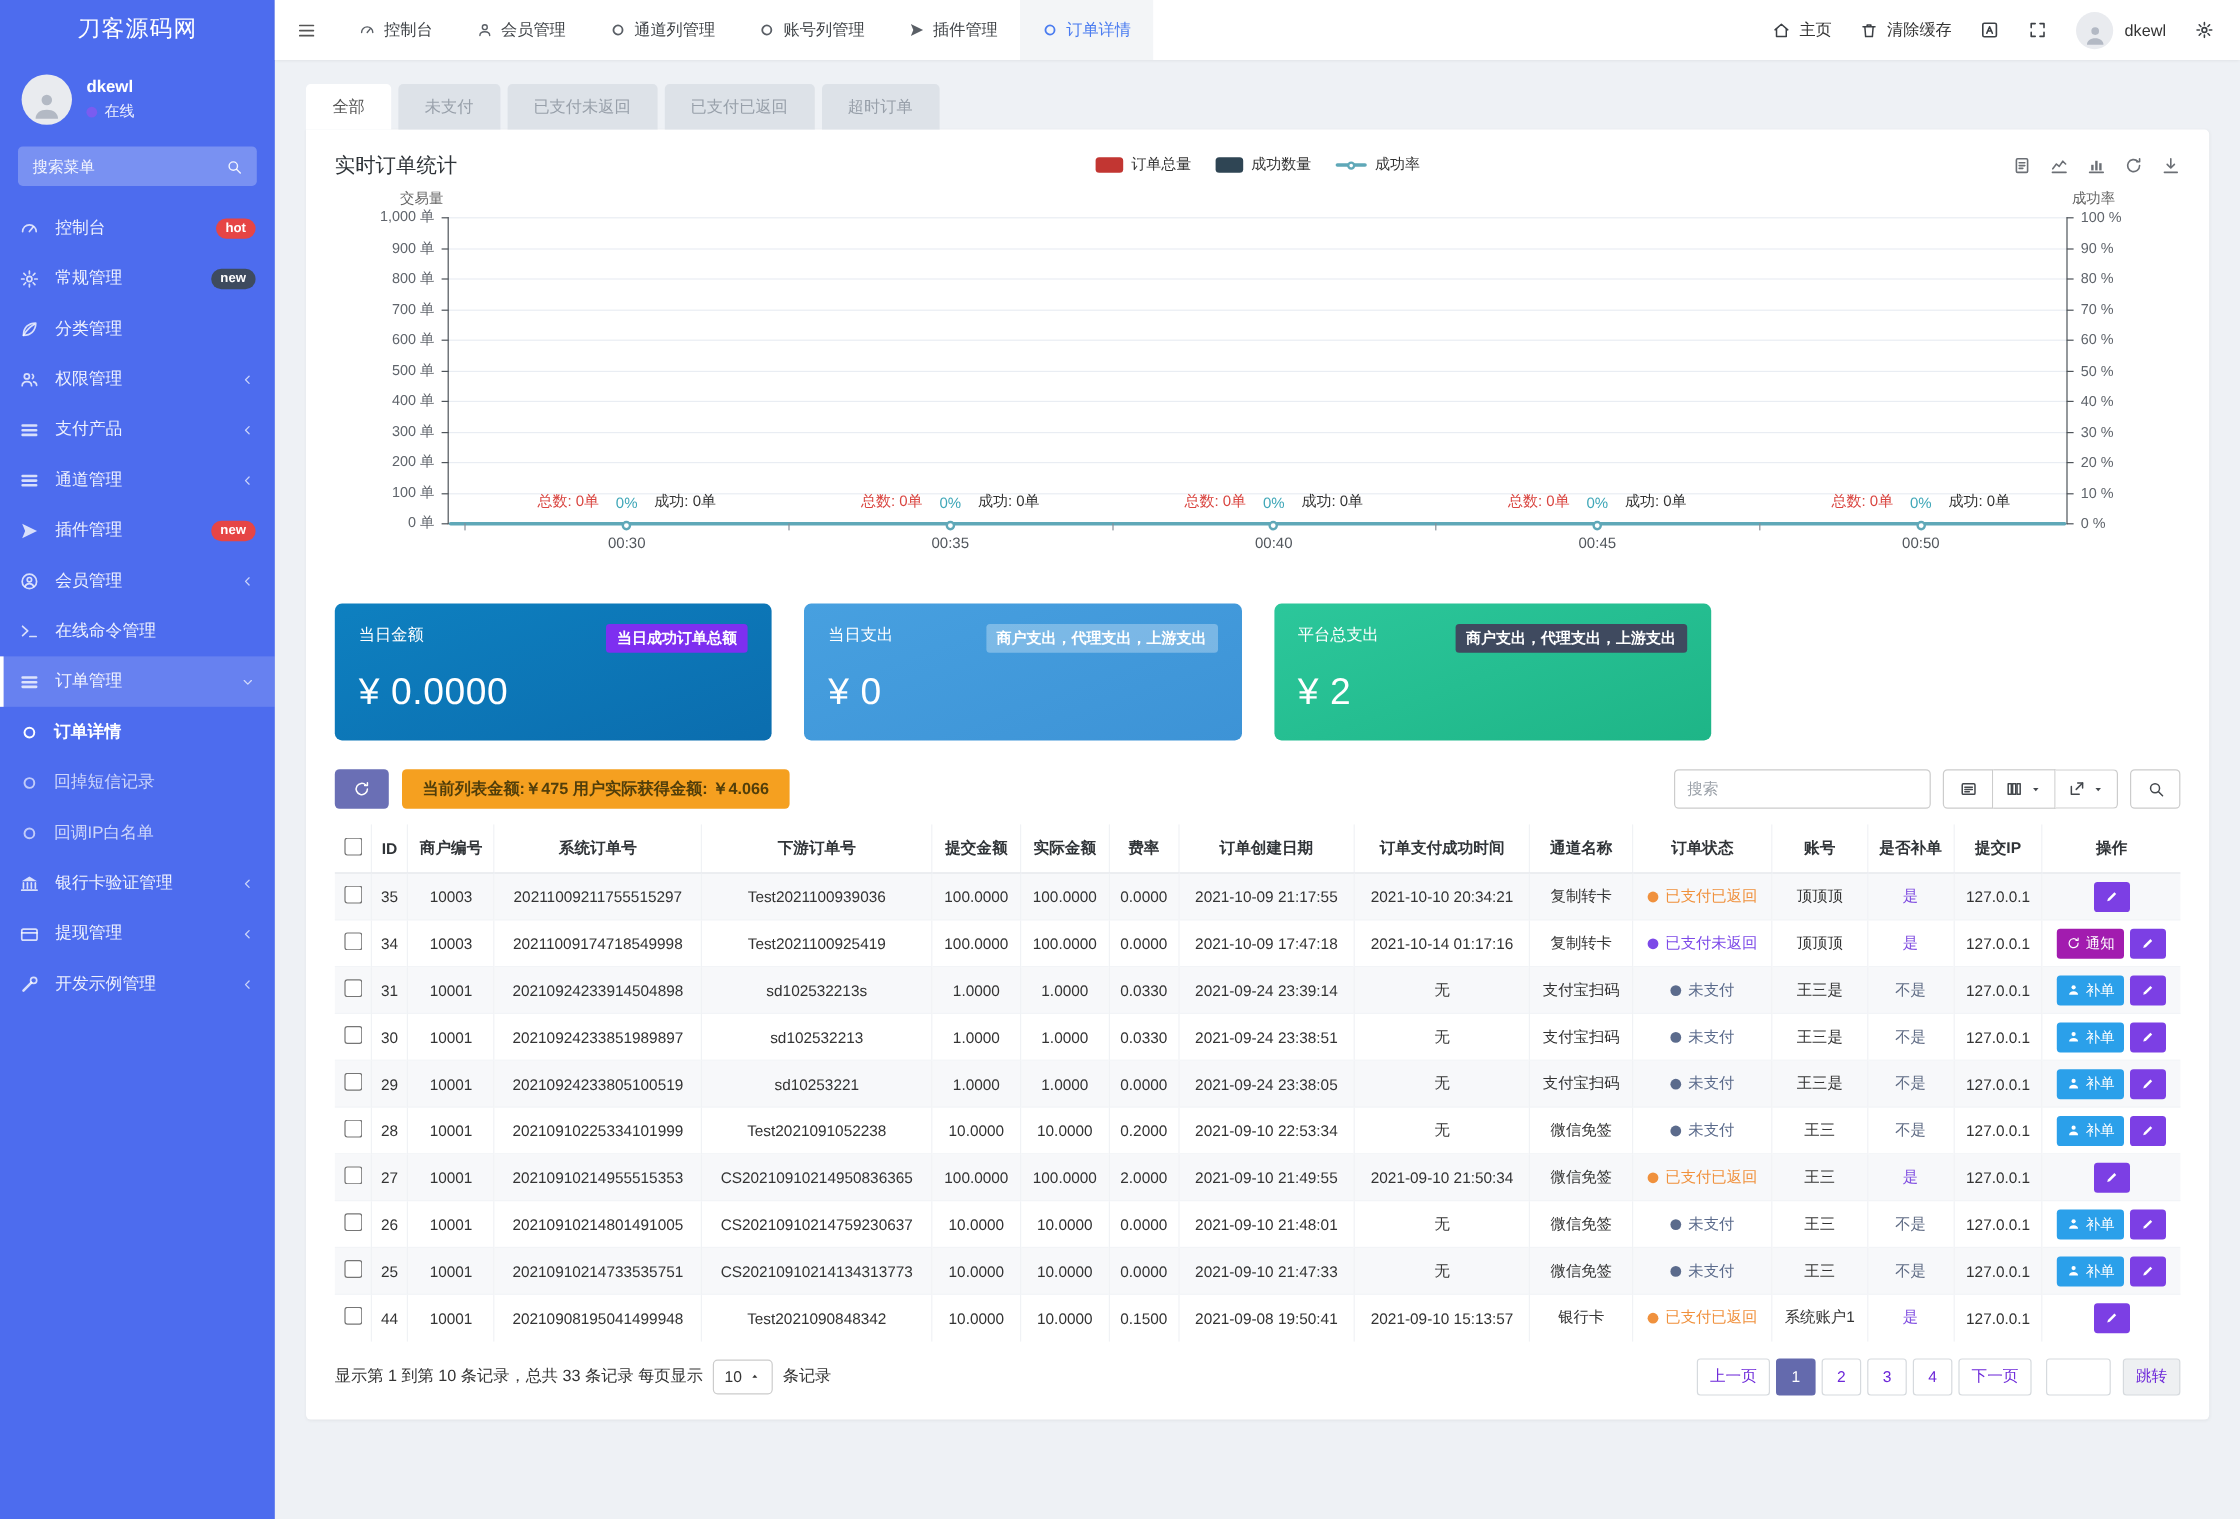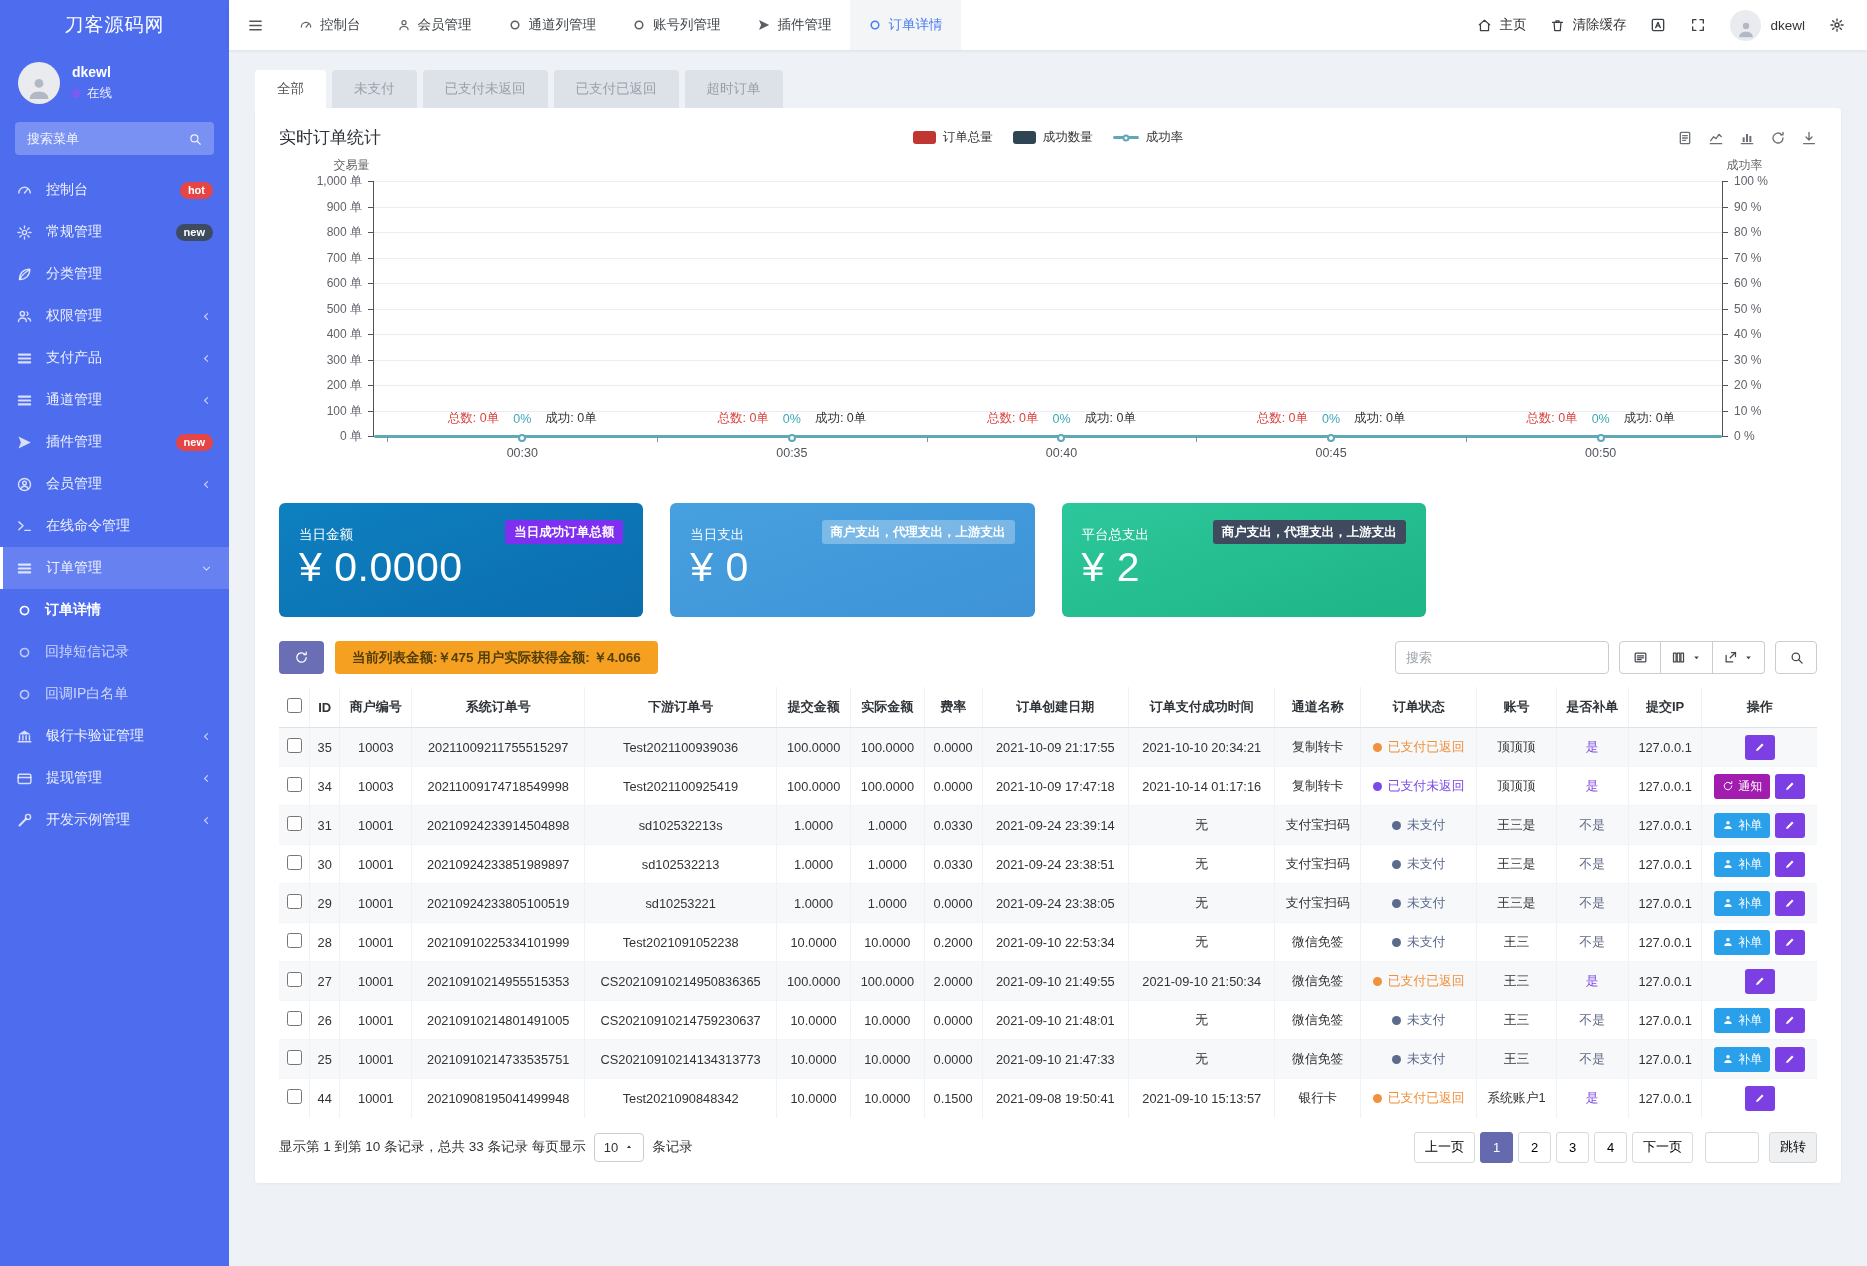--- a/index.html
+++ b/index.html
@@ -85,24 +85,24 @@
 .axis-name.r{right:94px;transform:translateX(110%)}
 .xline{position:absolute;left:0;right:0;bottom:-2px;height:3px;background:#5fa8b8;border-radius:2px}
 .xmarker{position:absolute;bottom:-6px;width:8px;height:8px;border:2px solid #5fa8b8;background:#fff;border-radius:50%;transform:translateX(-50%)}
 .xmark{position:absolute;top:100%;height:6px;border-left:1px solid #868f98}
 .xlabel{position:absolute;top:calc(100% + 10px);transform:translateX(-50%);font-size:12.5px;color:#51565c}
 .ann{position:absolute;bottom:9px;transform:translateX(-50%);display:flex;gap:14px;font-size:12.5px;white-space:nowrap;align-items:center}
 
 
 .stat-cards{display:grid;grid-template-columns:repeat(4,1fr);gap:27px;margin-top:14px}
 .scard{border-radius:6px;color:#fff;padding:17px 20px;height:114px;cursor:default}
-.scard-top{display:flex;align-items:flex-end;justify-content:space-between;gap:0}
+.scard-top{display:flex;align-items:flex-start;justify-content:space-between;gap:0}
 .scard-label{font-size:13.5px;white-space:nowrap}
 .scard-badge{font-size:12.5px;padding:3.5px 9px;border-radius:3px;font-weight:700;white-space:nowrap}
-.scard-value{font-size:41px;letter-spacing:.5px}
+.scard-value{font-size:31px;margin-top:15px;letter-spacing:.5px}
 
 
 .list-toolbar{display:flex;align-items:center;margin-top:24px;gap:11px}
 .btn-refresh{width:45px;height:33px;background:#6a6fb5;border:none;border-radius:4px;color:#fff;display:flex;align-items:center;justify-content:center;cursor:pointer}
 .btn-refresh .ic{width:15px;height:15px}
 .summary-badge{background:#f5a020;color:#513e0a;font-size:13.5px;font-weight:700;height:33px;display:flex;align-items:center;padding:0 17px;border-radius:4px}
 .tb-right{margin-left:auto;display:flex;align-items:flex-start;gap:10px}
 .search-input{width:214px;height:33px;border:1px solid #ccc;border-radius:4px;padding:0 10px;font-size:13px;color:#333;outline:none}
 .search-input::placeholder{color:#9aa0a8}
 .btn-group{display:flex}
@@ -127,21 +127,21 @@
 .act .ic{width:12px;height:12px}
 .act-edit{background:#7c3fe4;padding:0 9px}
 .act-notify{background:#a21caf}
 .act-replenish{background:#2ba0ea}
 
 
 .table-footer{display:flex;align-items:center;margin-top:14px;font-size:13.5px;color:#333;padding-bottom:6px}
 .page-size-btn{display:inline-flex;align-items:center;gap:6px;border:1px solid #ccc;background:#fff;border-radius:4px;height:29px;padding:0 9px;margin:0 8px;font-size:13px;cursor:pointer;color:#333}
 .page-size-btn .caret{width:10px;height:10px}
 .pagination{margin-left:auto;display:flex;align-items:center;gap:5px}
-.pg-btn{min-width:33px;height:31px;border:1px solid #d6dade;background:#fff;border-radius:3px;color:#000000;font-size:13px;display:flex;align-items:center;justify-content:center;padding:0 10px;cursor:pointer}
+.pg-btn{min-width:33px;height:31px;border:1px solid #d6dade;background:#fff;border-radius:3px;color:#6d28d9;font-size:13px;display:flex;align-items:center;justify-content:center;padding:0 10px;cursor:pointer}
 .pg-btn.active{background:#646aad;border-color:#646aad;color:#fff}
 .pg-input{width:54px;height:31px;border:1px solid #d6dade;border-radius:3px;margin-left:7px;outline:none;padding:0 6px}
 .pg-jump{background:#eef0f2;margin-left:5px}
 </style>
 </head>
 <body>
 
 <div class="app">
 
   <aside class="sidebar">

